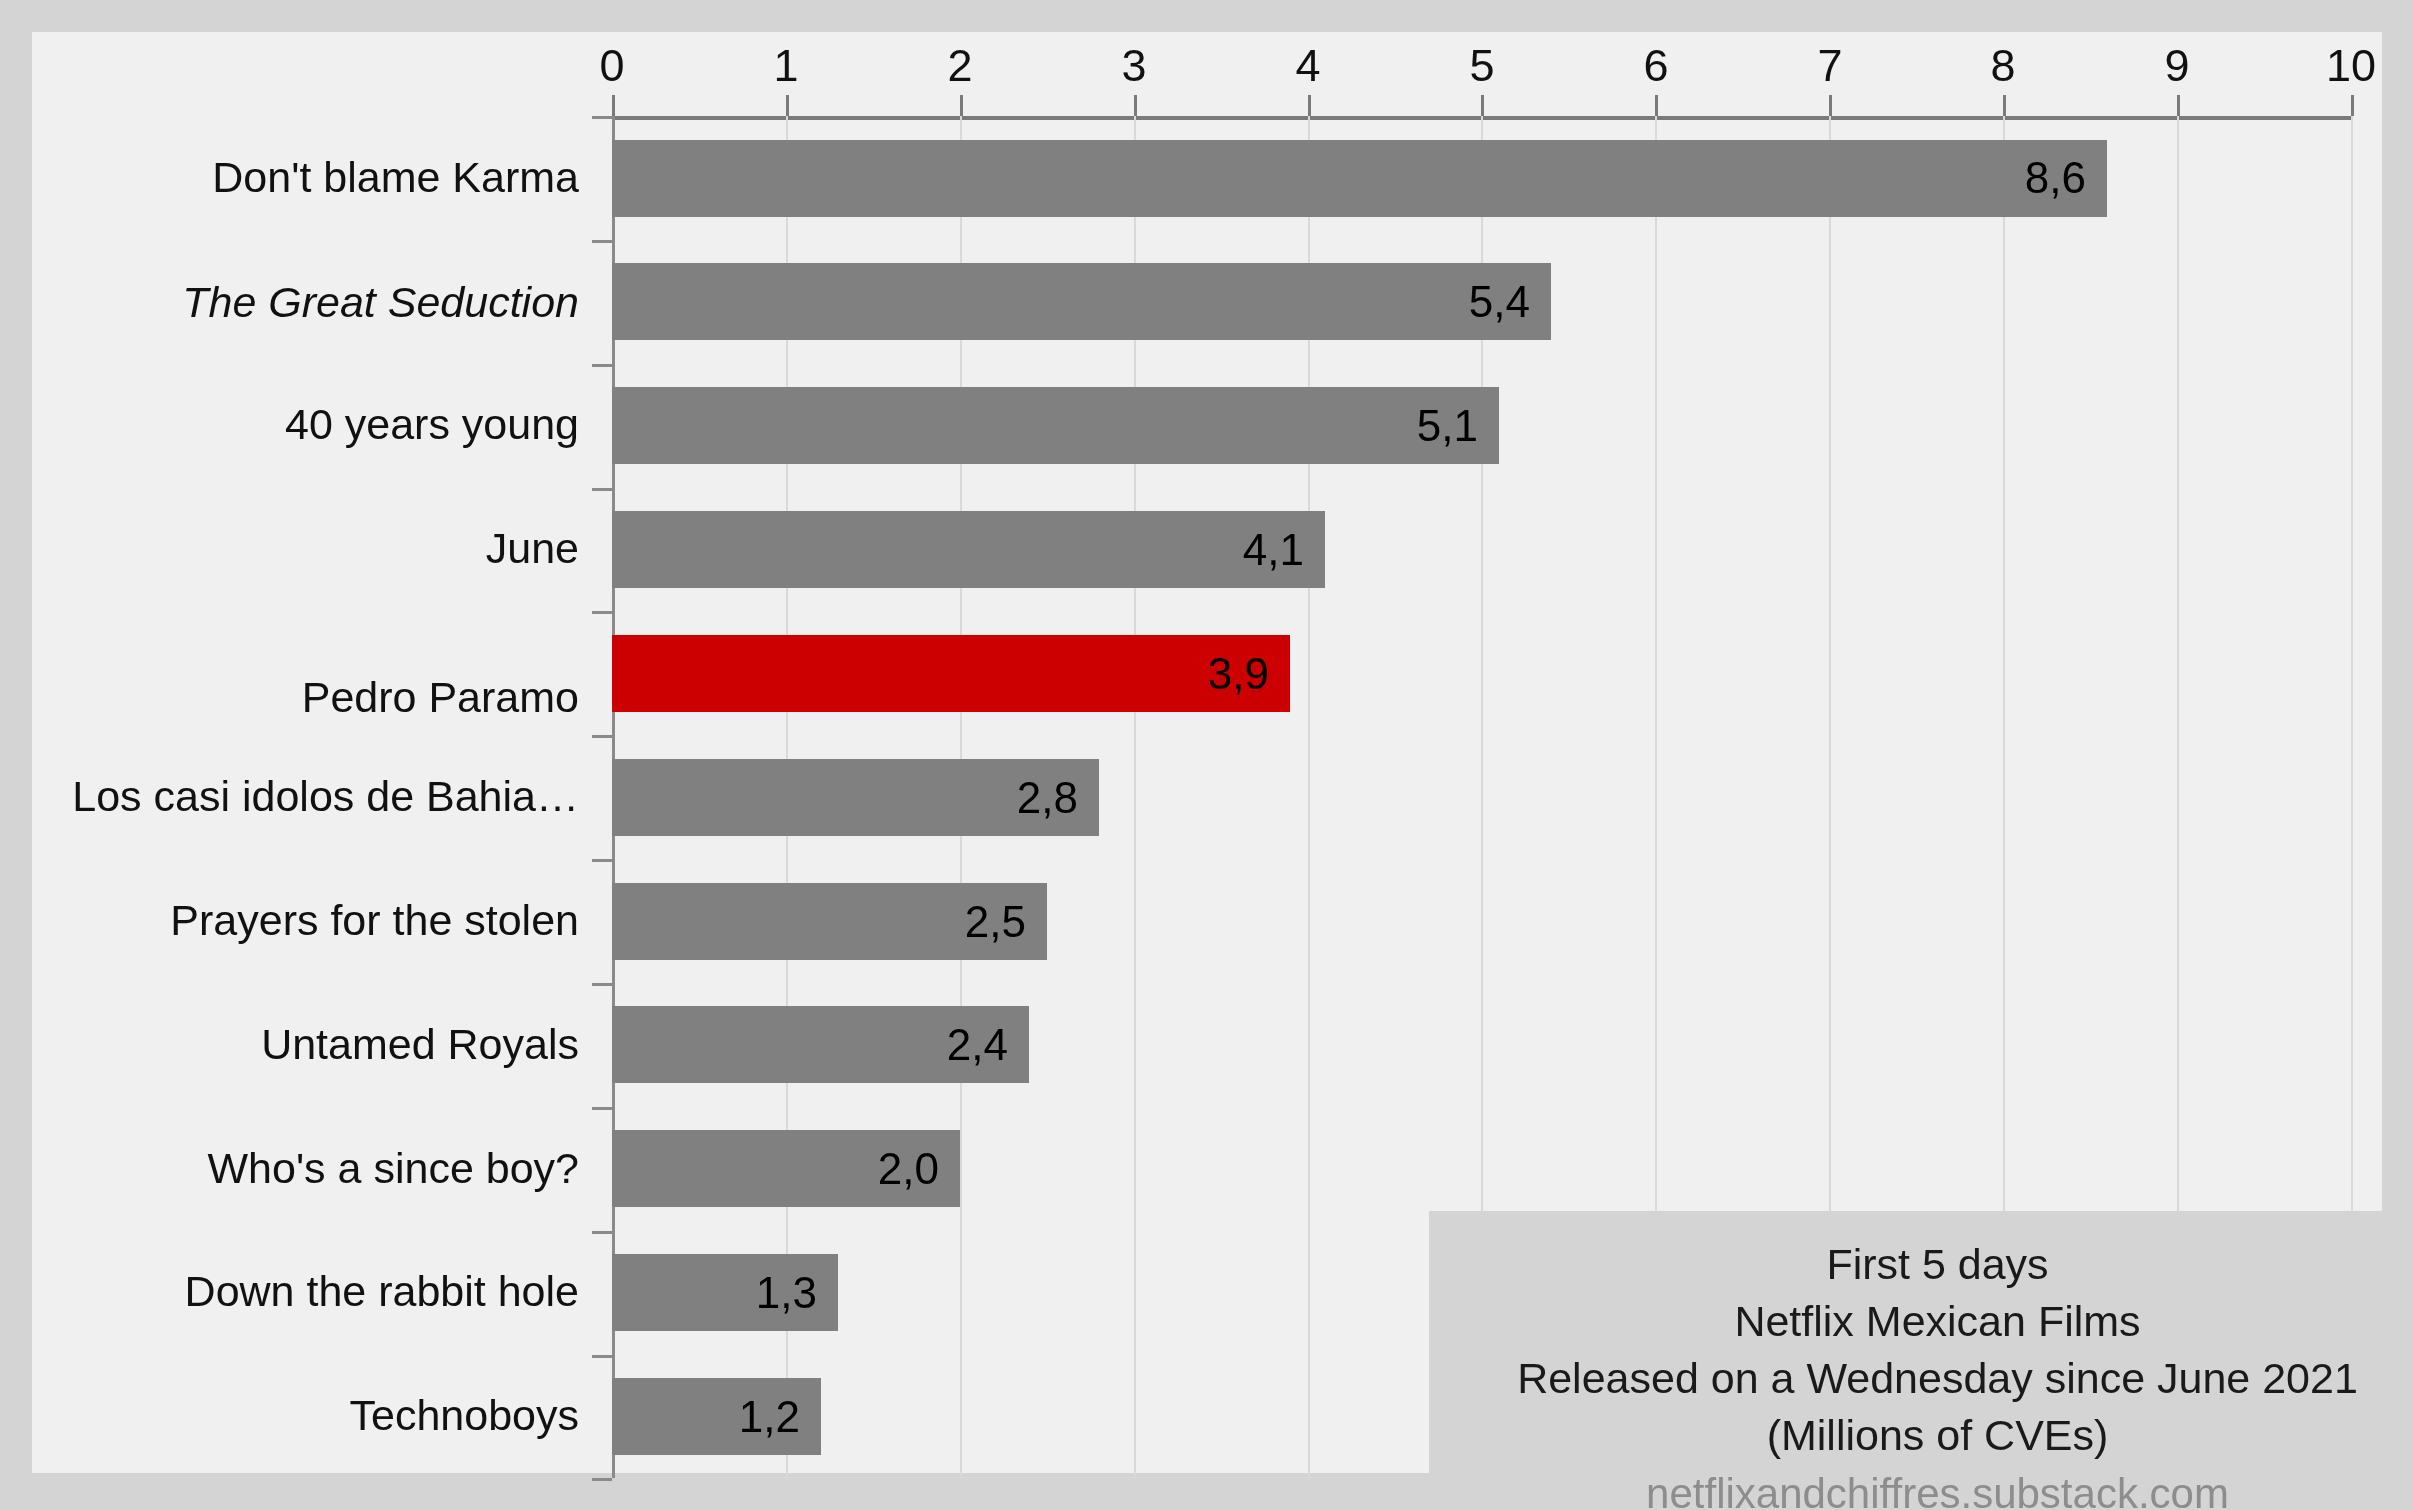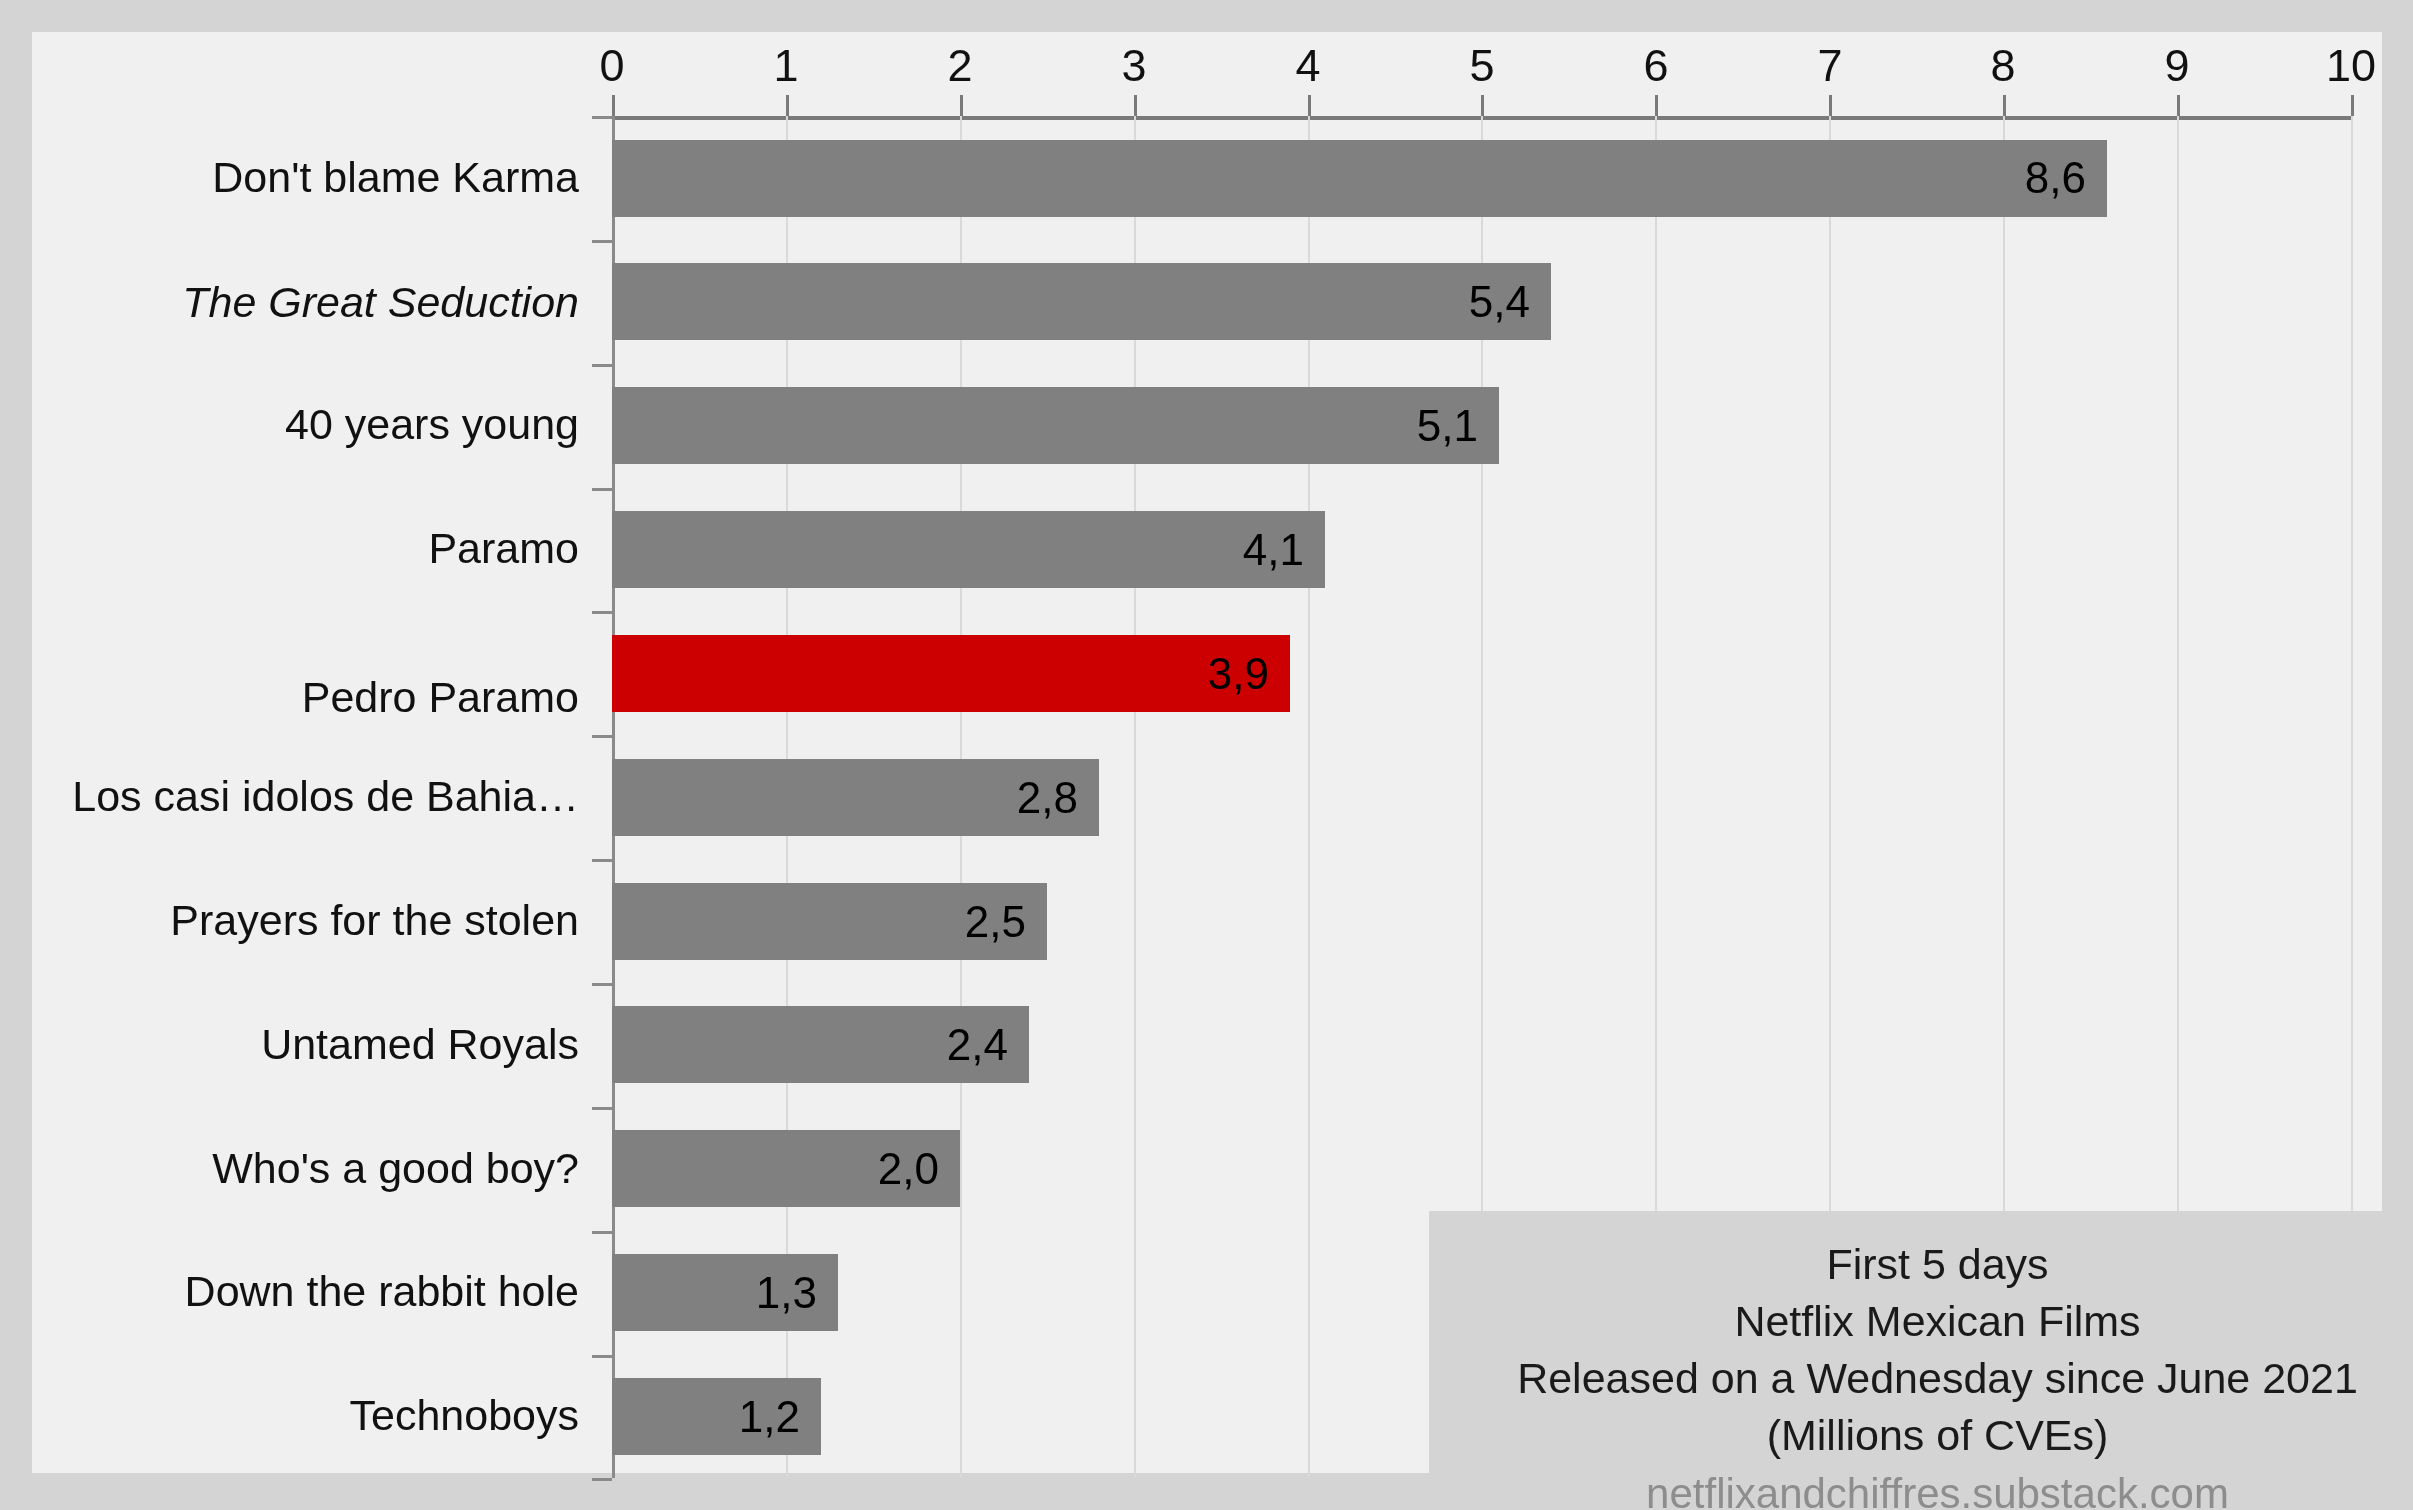--- a/index.html
+++ b/index.html
@@ -288,31 +288,31 @@
         </div>
     </div>
 
     <div class="cats" id="cats">
         <div class="cat" style="top: 40px;">Don't blame Karma</div>
         <div class="ytick" style="top: 0px;"></div>
         <div class="cat" style="top: 165px; font-style: italic;">The Great Seduction</div>
         <div class="ytick" style="top: 124px;"></div>
         <div class="cat" style="top: 287px;">40 years young</div>
         <div class="ytick" style="top: 248px;"></div>
-        <div class="cat" style="top: 411px;">Paramo</div>
+        <div class="cat" style="top: 411px;">June</div>
         <div class="ytick" style="top: 372px;"></div>
         <div class="cat" style="top: 560px;">Pedro Paramo</div>
         <div class="ytick" style="top: 495px;"></div>
         <div class="cat" style="top: 659px;">Los casi idolos de Bahia…</div>
         <div class="ytick" style="top: 619px;"></div>
         <div class="cat" style="top: 783px;">Prayers for the stolen</div>
         <div class="ytick" style="top: 743px;"></div>
         <div class="cat" style="top: 907px;">Untamed Royals</div>
         <div class="ytick" style="top: 867px;"></div>
-        <div class="cat" style="top: 1031px;">Who's a good boy?</div>
+        <div class="cat" style="top: 1031px;">Who's a since boy?</div>
         <div class="ytick" style="top: 991px;"></div>
         <div class="cat" style="top: 1154px; margin-left: 44px;">Down the rabbit hole</div>
         <div class="ytick" style="top: 1115px;"></div>
         <div class="cat" style="top: 1278px;">Technoboys</div>
         <div class="ytick" style="top: 1239px;"></div>
         <div class="ytick" style="top: 1362px;"></div>
       </div>
 
     <div class="caption">
       <div class="cap-line">First 5 days</div>

